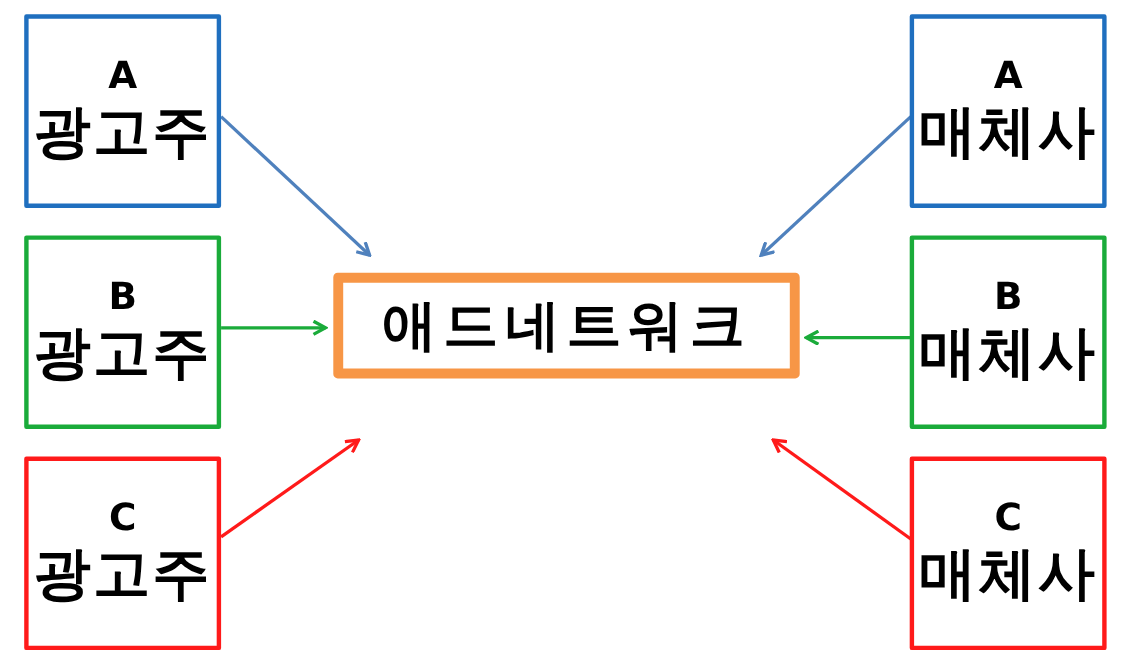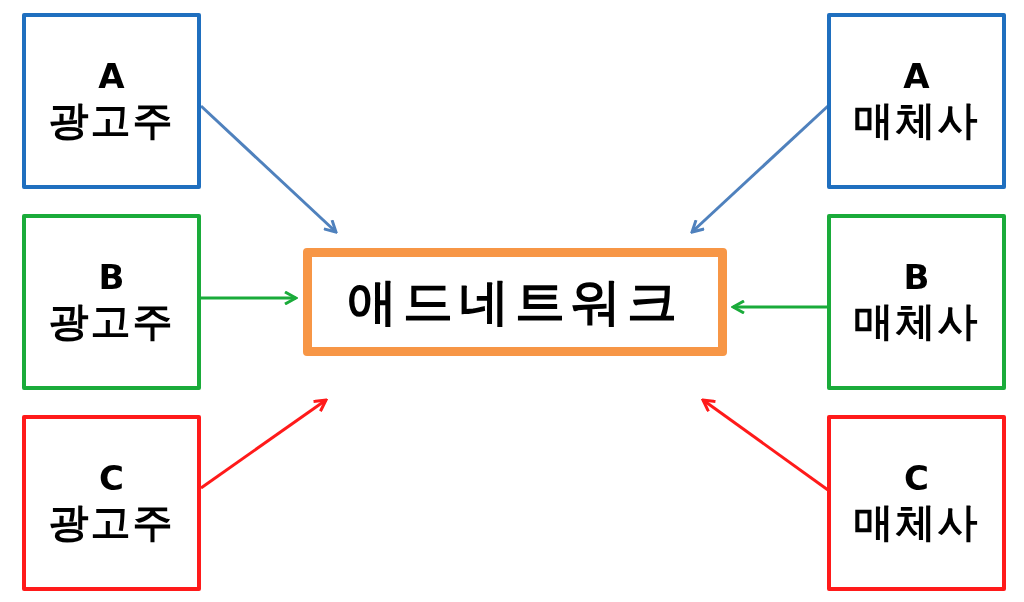--- a/index.html
+++ b/index.html
@@ -1,21 +1,21 @@
 <!DOCTYPE html>
 <html><head>
 <meta charset="utf-8">
 <style>
   html,body{margin:0;padding:0;background:#ffffff;}
   body{width:1024px;height:602px;position:relative;overflow:hidden;font-family:"DejaVu Sans","Liberation Sans",sans-serif;}
   .box{position:absolute;box-sizing:border-box;background:#fff;display:flex;flex-direction:column;align-items:center;justify-content:center;border-radius:2px;}
   .node{width:179px;height:176px;border-width:4px;border-style:solid;}
   .letter{font-size:34px;font-weight:bold;color:#000;line-height:1.1;}
-  .label{font-size:40px;font-weight:bold;color:#000;line-height:1.2;letter-spacing:2px;}
-  .center{left:303px;top:248px;width:424px;height:108px;border:9px solid #f79646;border-radius:4px;}
+  .label{font-size:52px;font-weight:bold;color:#000;line-height:1.2;letter-spacing:2px;}
+  .center{left:303px;top:248px;width:424px;height:96px;border:9px solid #f79646;border-radius:4px;}
   .center .title{font-size:50px;font-weight:bold;color:#000;letter-spacing:6px;}
   svg.arrows{position:absolute;left:0;top:0;width:1024px;height:602px;}
 </style>
 </head>
 <body>
 
 <svg class="arrows" viewBox="0 0 1024 602">
   <defs>
     <marker id="mA" markerWidth="14" markerHeight="14" refX="12" refY="7" orient="auto" markerUnits="userSpaceOnUse">
       <path d="M1,1 L12,7 L1,13" fill="none" stroke="#4f81bd" stroke-width="3"></path>

